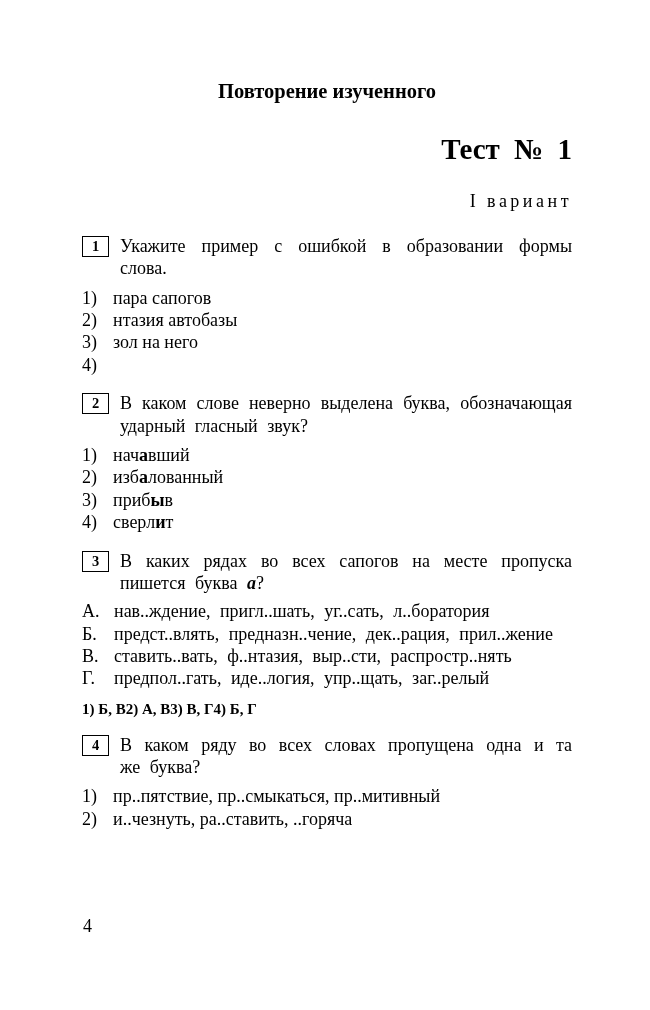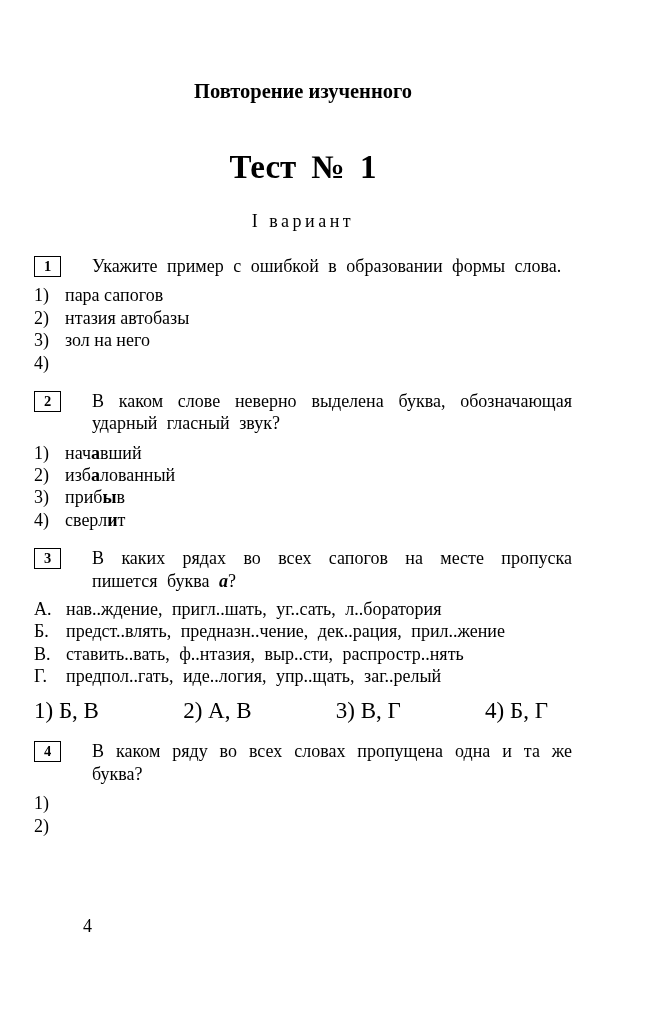--- a/index.html
+++ b/index.html
@@ -6,37 +6,37 @@
   html, body { background: #ffffff; }
   body {
     width: 650px; height: 1010px;
     font-family: "Liberation Serif", "DejaVu Serif", serif;
     color: #000;
     position: relative;
     overflow: hidden;
   }
   .page {
     position: absolute; inset: 0;
-    padding: 78px 78px 0 34px;
+    padding: 78px 78px 0 82px;
   }
   .header {
     text-align: center;
     font-weight: bold;
     font-size: 20.5px;
     line-height: 1.32;
   }
   .test-title {
-    text-align: center;
-    font-weight: bold;
-    font-size: 33px;
+    text-align: right;
+    font-weight: bold;
+    font-size: 29px;
     word-spacing: 7px;
-    margin-top: 44px;
+    margin-top: 28px;
   }
   .variant {
-    text-align: center;
+    text-align: right;
     font-size: 18px;
     letter-spacing: 3.5px;
     margin-top: 25px;
   }
   .question {
     display: flex;
     align-items: flex-start;
     margin-top: 16px;
   }
   .question.first { margin-top: 23px; }
@@ -48,21 +48,20 @@
     font-weight: bold;
     font-size: 14.5px;
     margin-right: 11px;
     margin-top: 1px;
   }
   .qtext {
     font-size: 18px;
     line-height: 1.24;
     text-align: justify;
     word-spacing: 5px;
-    margin-left: 20px;
   }
   .options { margin-top: 7px; }
   .option {
     display: flex;
     font-size: 18px;
     line-height: 22.4px;
   }
   .opt-label { width: 31px; flex-shrink: 0; }
   .opt-text { text-align: justify; }
   .rows { margin-top: 6px; }
@@ -72,24 +71,24 @@
     line-height: 22.4px;
   }
   .row-label { width: 32px; flex-shrink: 0; }
   .row-text {
     text-align: justify;
     word-spacing: 5px;
     flex: 1;
   }
   .answers-row {
     display: flex;
-    justify-content: space-between;
-    font-size: 23px;
+    font-size: 15px;
     margin-top: 11px;
     padding-right: 24px;
+    font-weight: bold;
   }
   .emph { font-weight: bold; font-style: italic; }
   b.stress { font-weight: bold; }
   .page-number {
     position: absolute;
     left: 83px;
     top: 916px;
     font-size: 18px;
   }
 </style>
@@ -180,21 +179,23 @@
     <span>4) Б, Г</span>
   </div>
 
   <div class="question">
     <div class="qbox">4</div>
     <div class="qtext">В каком ряду во всех словах пропущена одна и та же буква?</div>
   </div>
   <div class="options">
     <div class="option">
       <span class="opt-label">1)</span>
+      <span class="opt-text">пр..пятствие, пр..смыкаться, пр..митивный</span>
     </div>
     <div class="option">
       <span class="opt-label">2)</span>
+      <span class="opt-text">и..чезнуть, ра..ставить, ..горяча</span>
     </div>
   </div>
 
   <div class="page-number">4</div>
 
 </div>
 
 </body></html>

